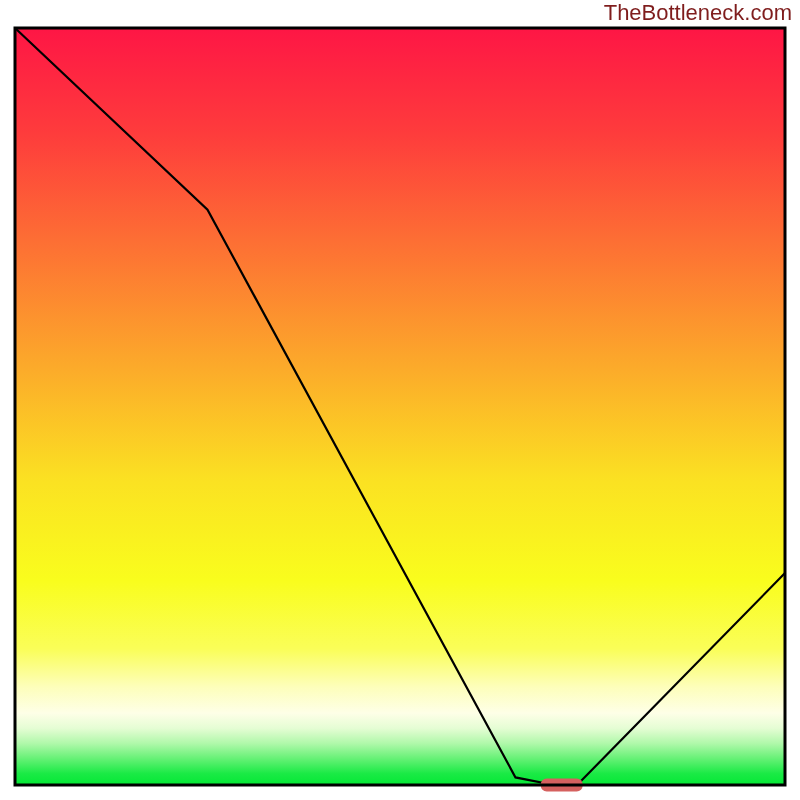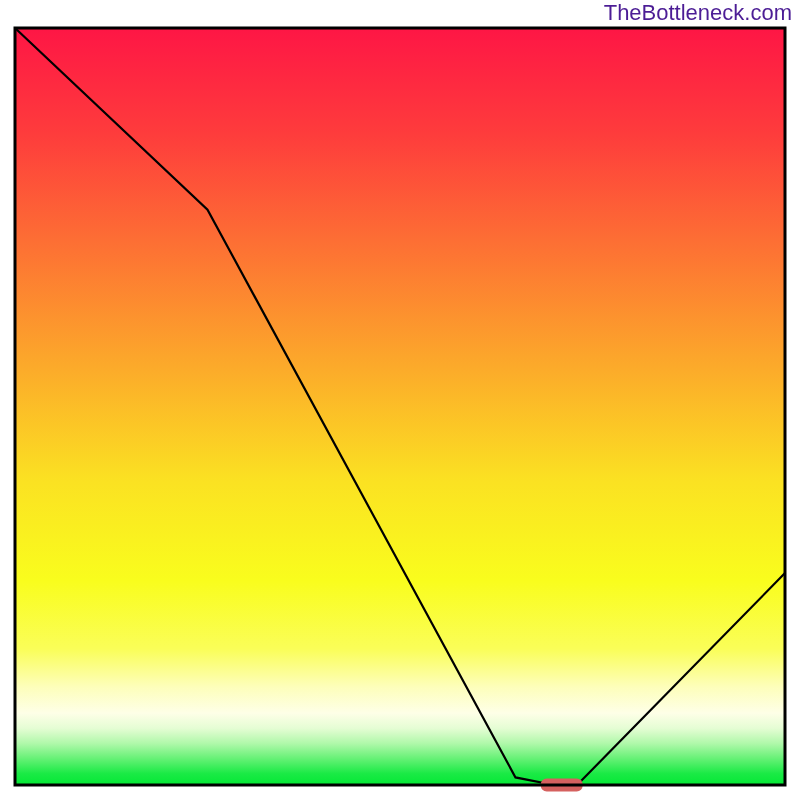--- a/index.html
+++ b/index.html
@@ -11,21 +11,21 @@
   .container {
     position: relative;
     width: 800px;
     height: 800px;
   }
   .watermark {
     position: absolute;
     top: 0px;
     right: 8px;
     font-size: 22px;
-    color: #4c1d95;
+    color: #7f1d1d;
     font-family: Arial, sans-serif;
     font-weight: normal;
   }
   svg {
     display: block;
   }
 </style>
 </head>
 <body>
 

